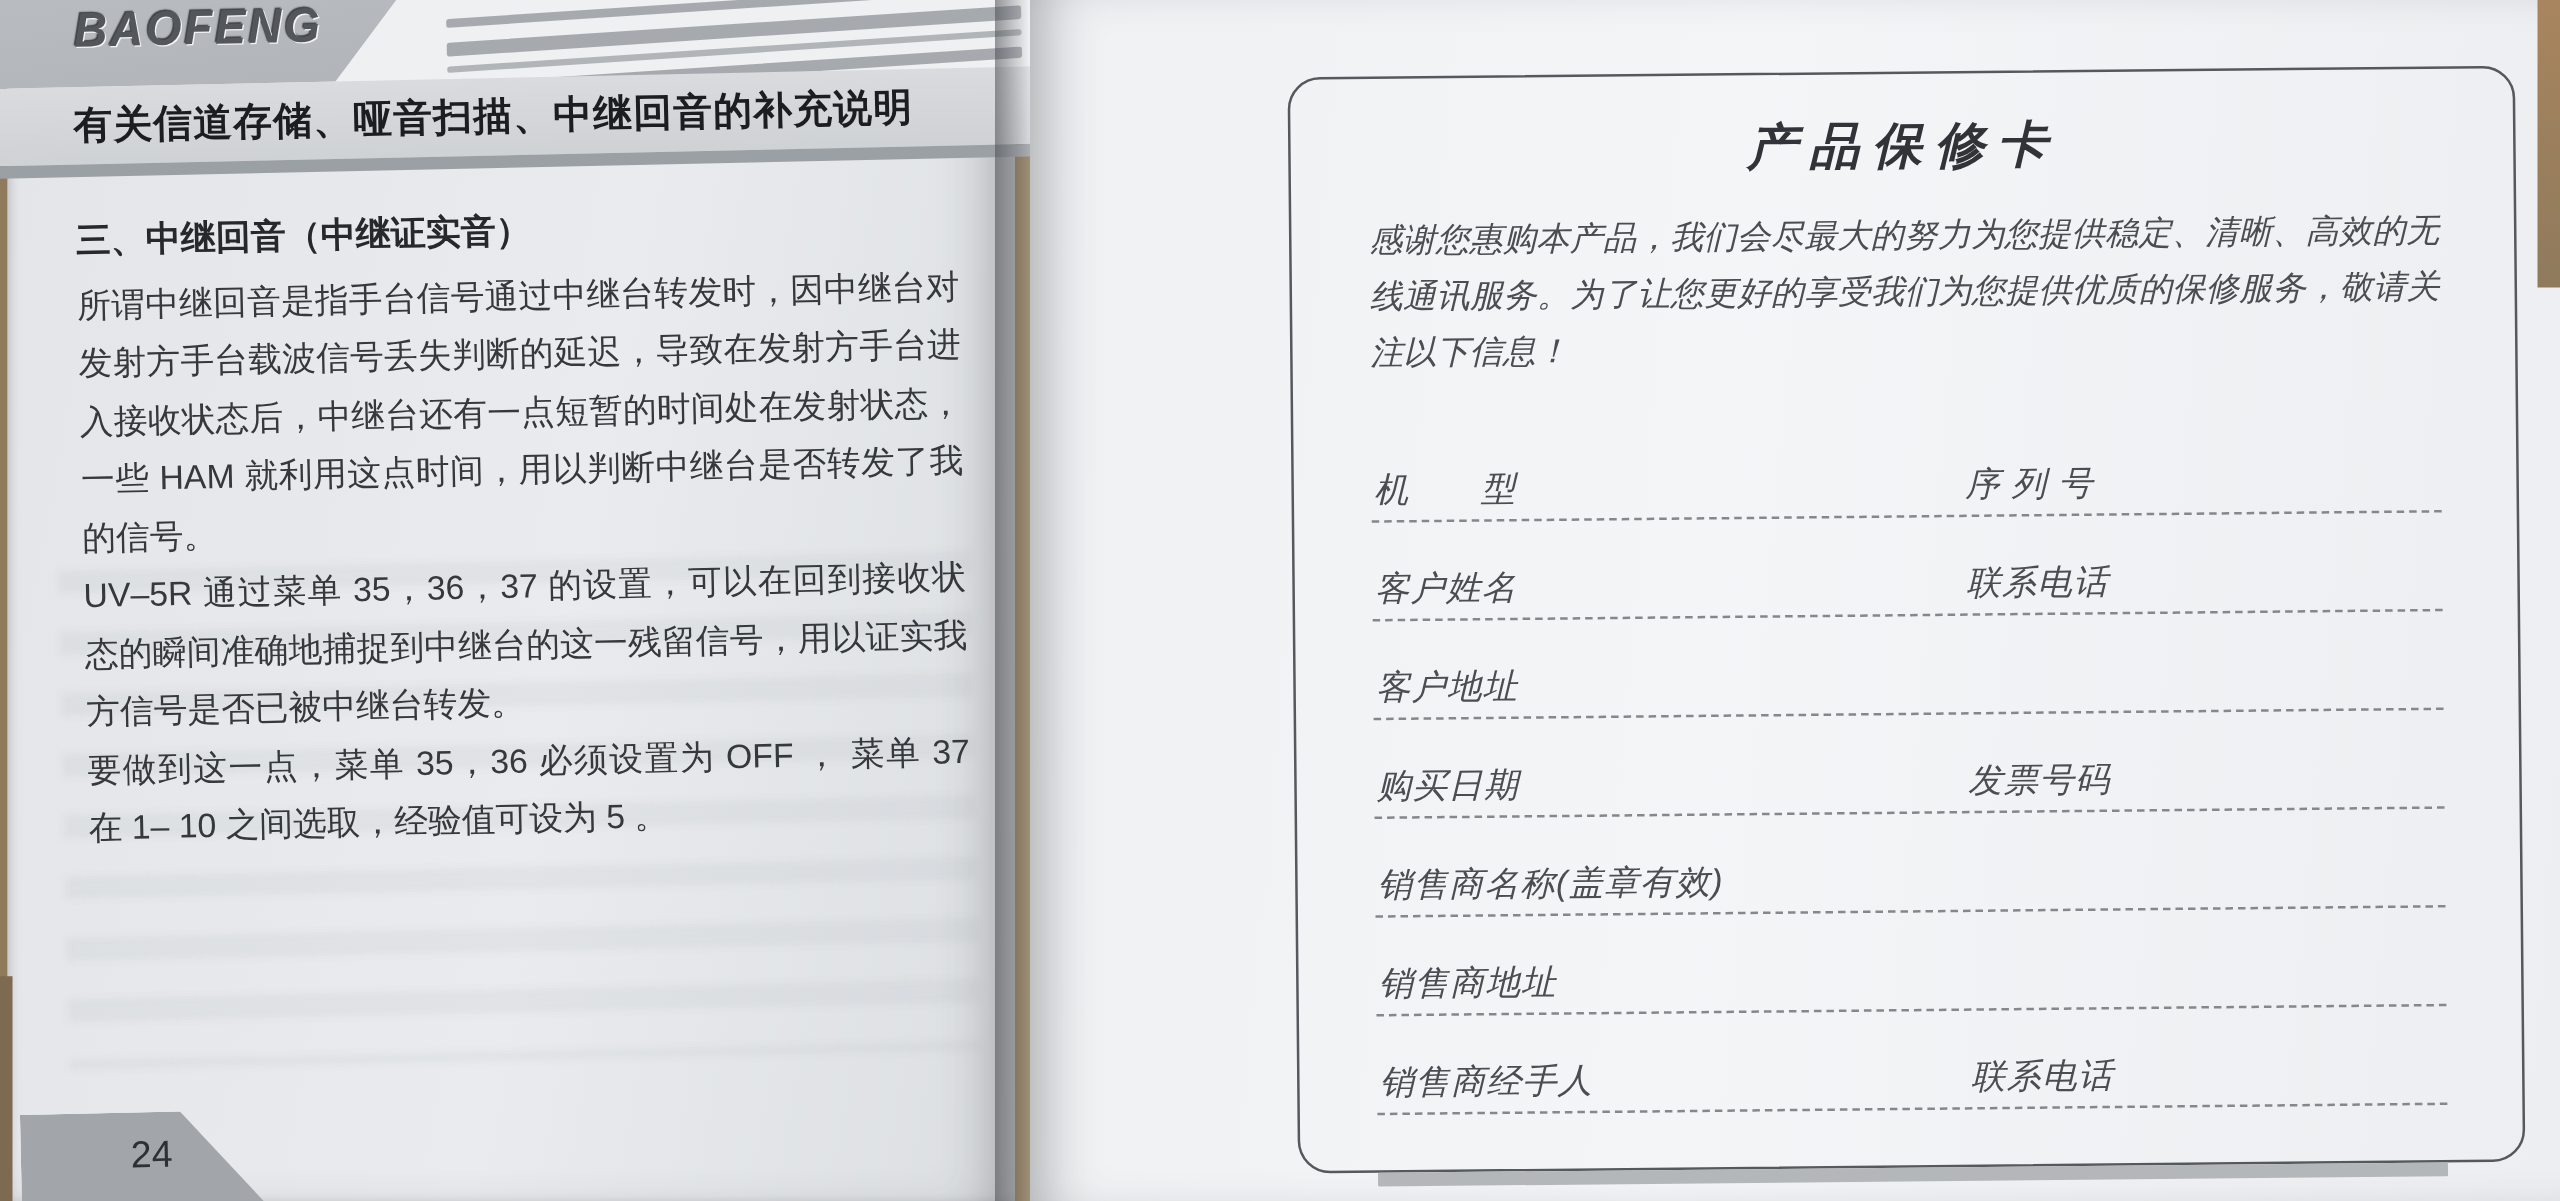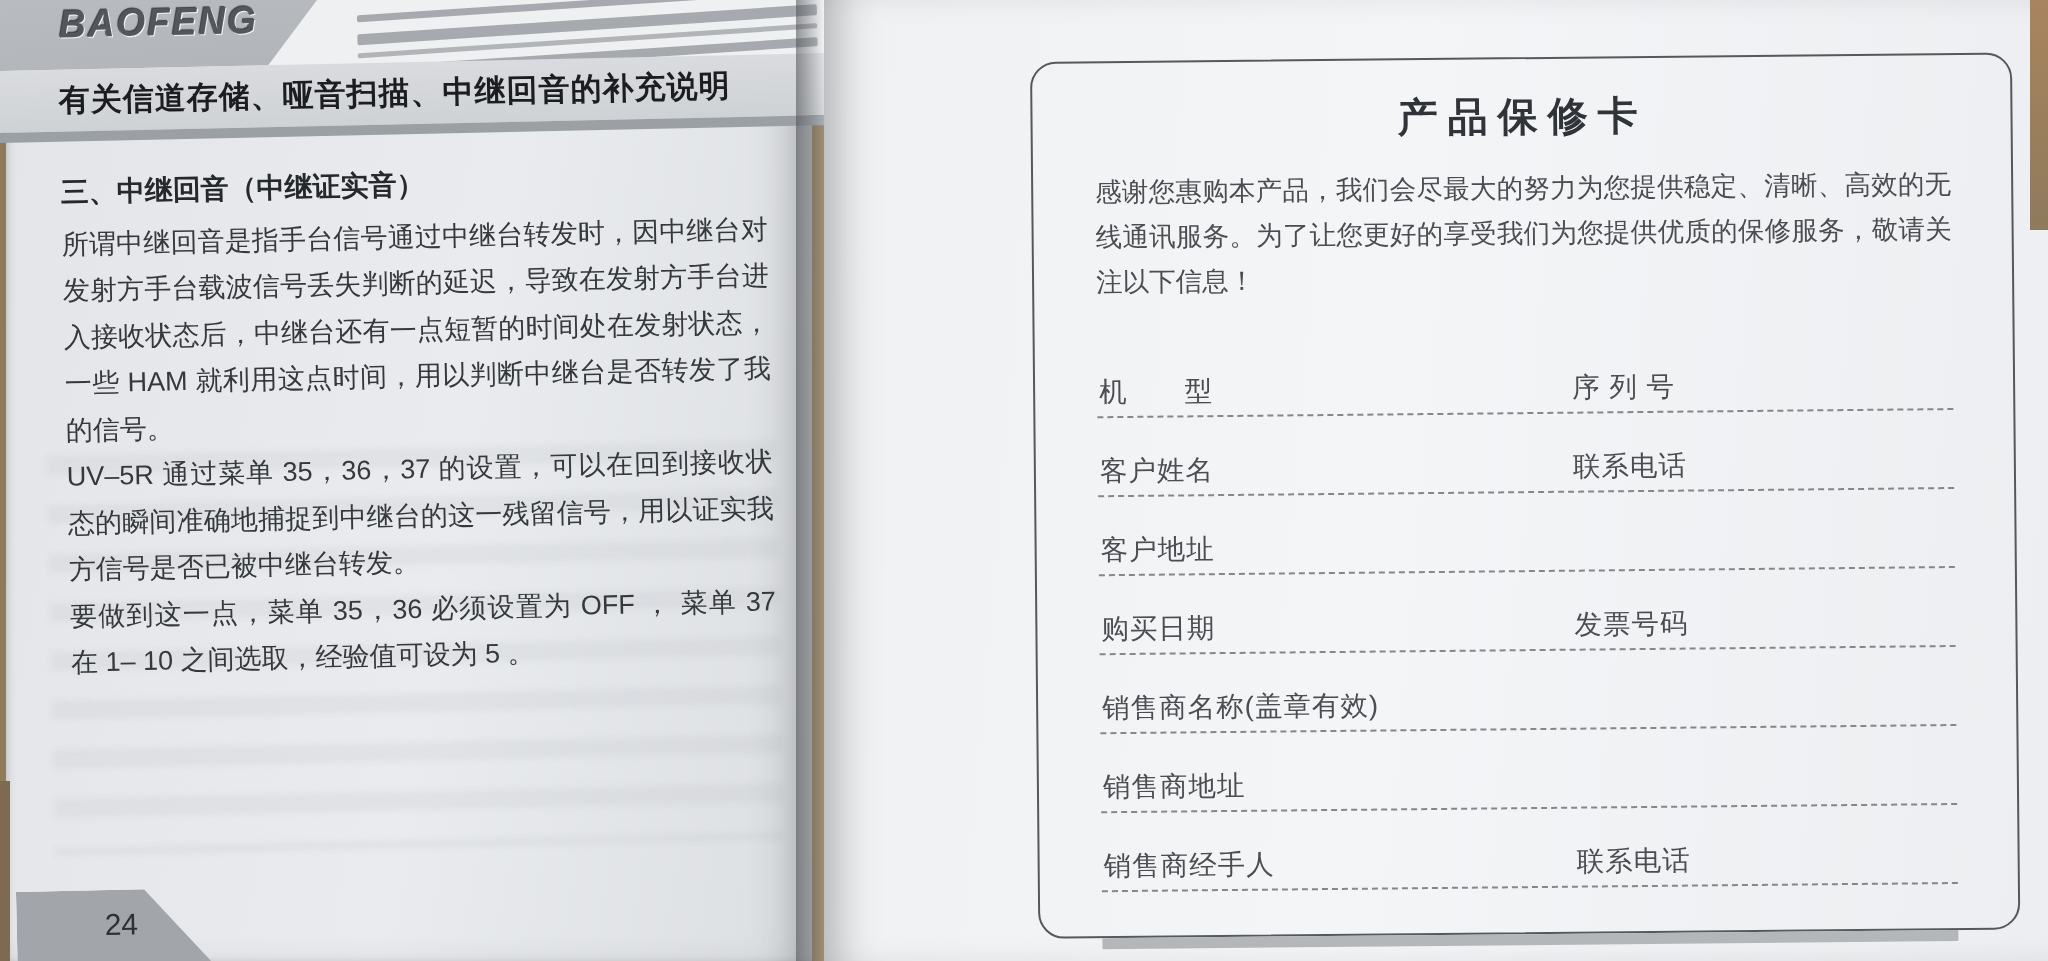--- a/index.html
+++ b/index.html
@@ -63,20 +63,21 @@
   
   .spine{
     position:absolute;left:796px;top:0;width:40px;height:961px;
     background:linear-gradient(90deg,rgba(70,72,76,.55),rgba(120,122,126,.25) 45%,rgba(255,255,255,.15) 70%,rgba(0,0,0,.05));
   }
   
   .right-page{
     position:absolute;left:824px;top:0;width:1224px;height:961px;
     background:linear-gradient(95deg,#eff1f3 0%,#f4f5f7 45%,#eceef1 100%);
     box-shadow:inset 34px 0 44px -24px rgba(60,62,66,.4);
+    font-style:italic;
   }
   .rp-rotate{position:absolute;inset:0;transform:rotate(-.55deg);transform-origin:50% 50%;}
   .warranty-card{
     position:absolute;left:210px;top:58px;right:32px;bottom:26px;
     border:2px solid #55585c;border-radius:26px;
     padding:26px 60px 24px 62px;box-sizing:border-box;color:#44474b;
   }
   .card-title{
     text-align:center;font-size:40px;font-weight:bold;color:#303337;
     letter-spacing:10px;margin:4px 0 22px 0;

